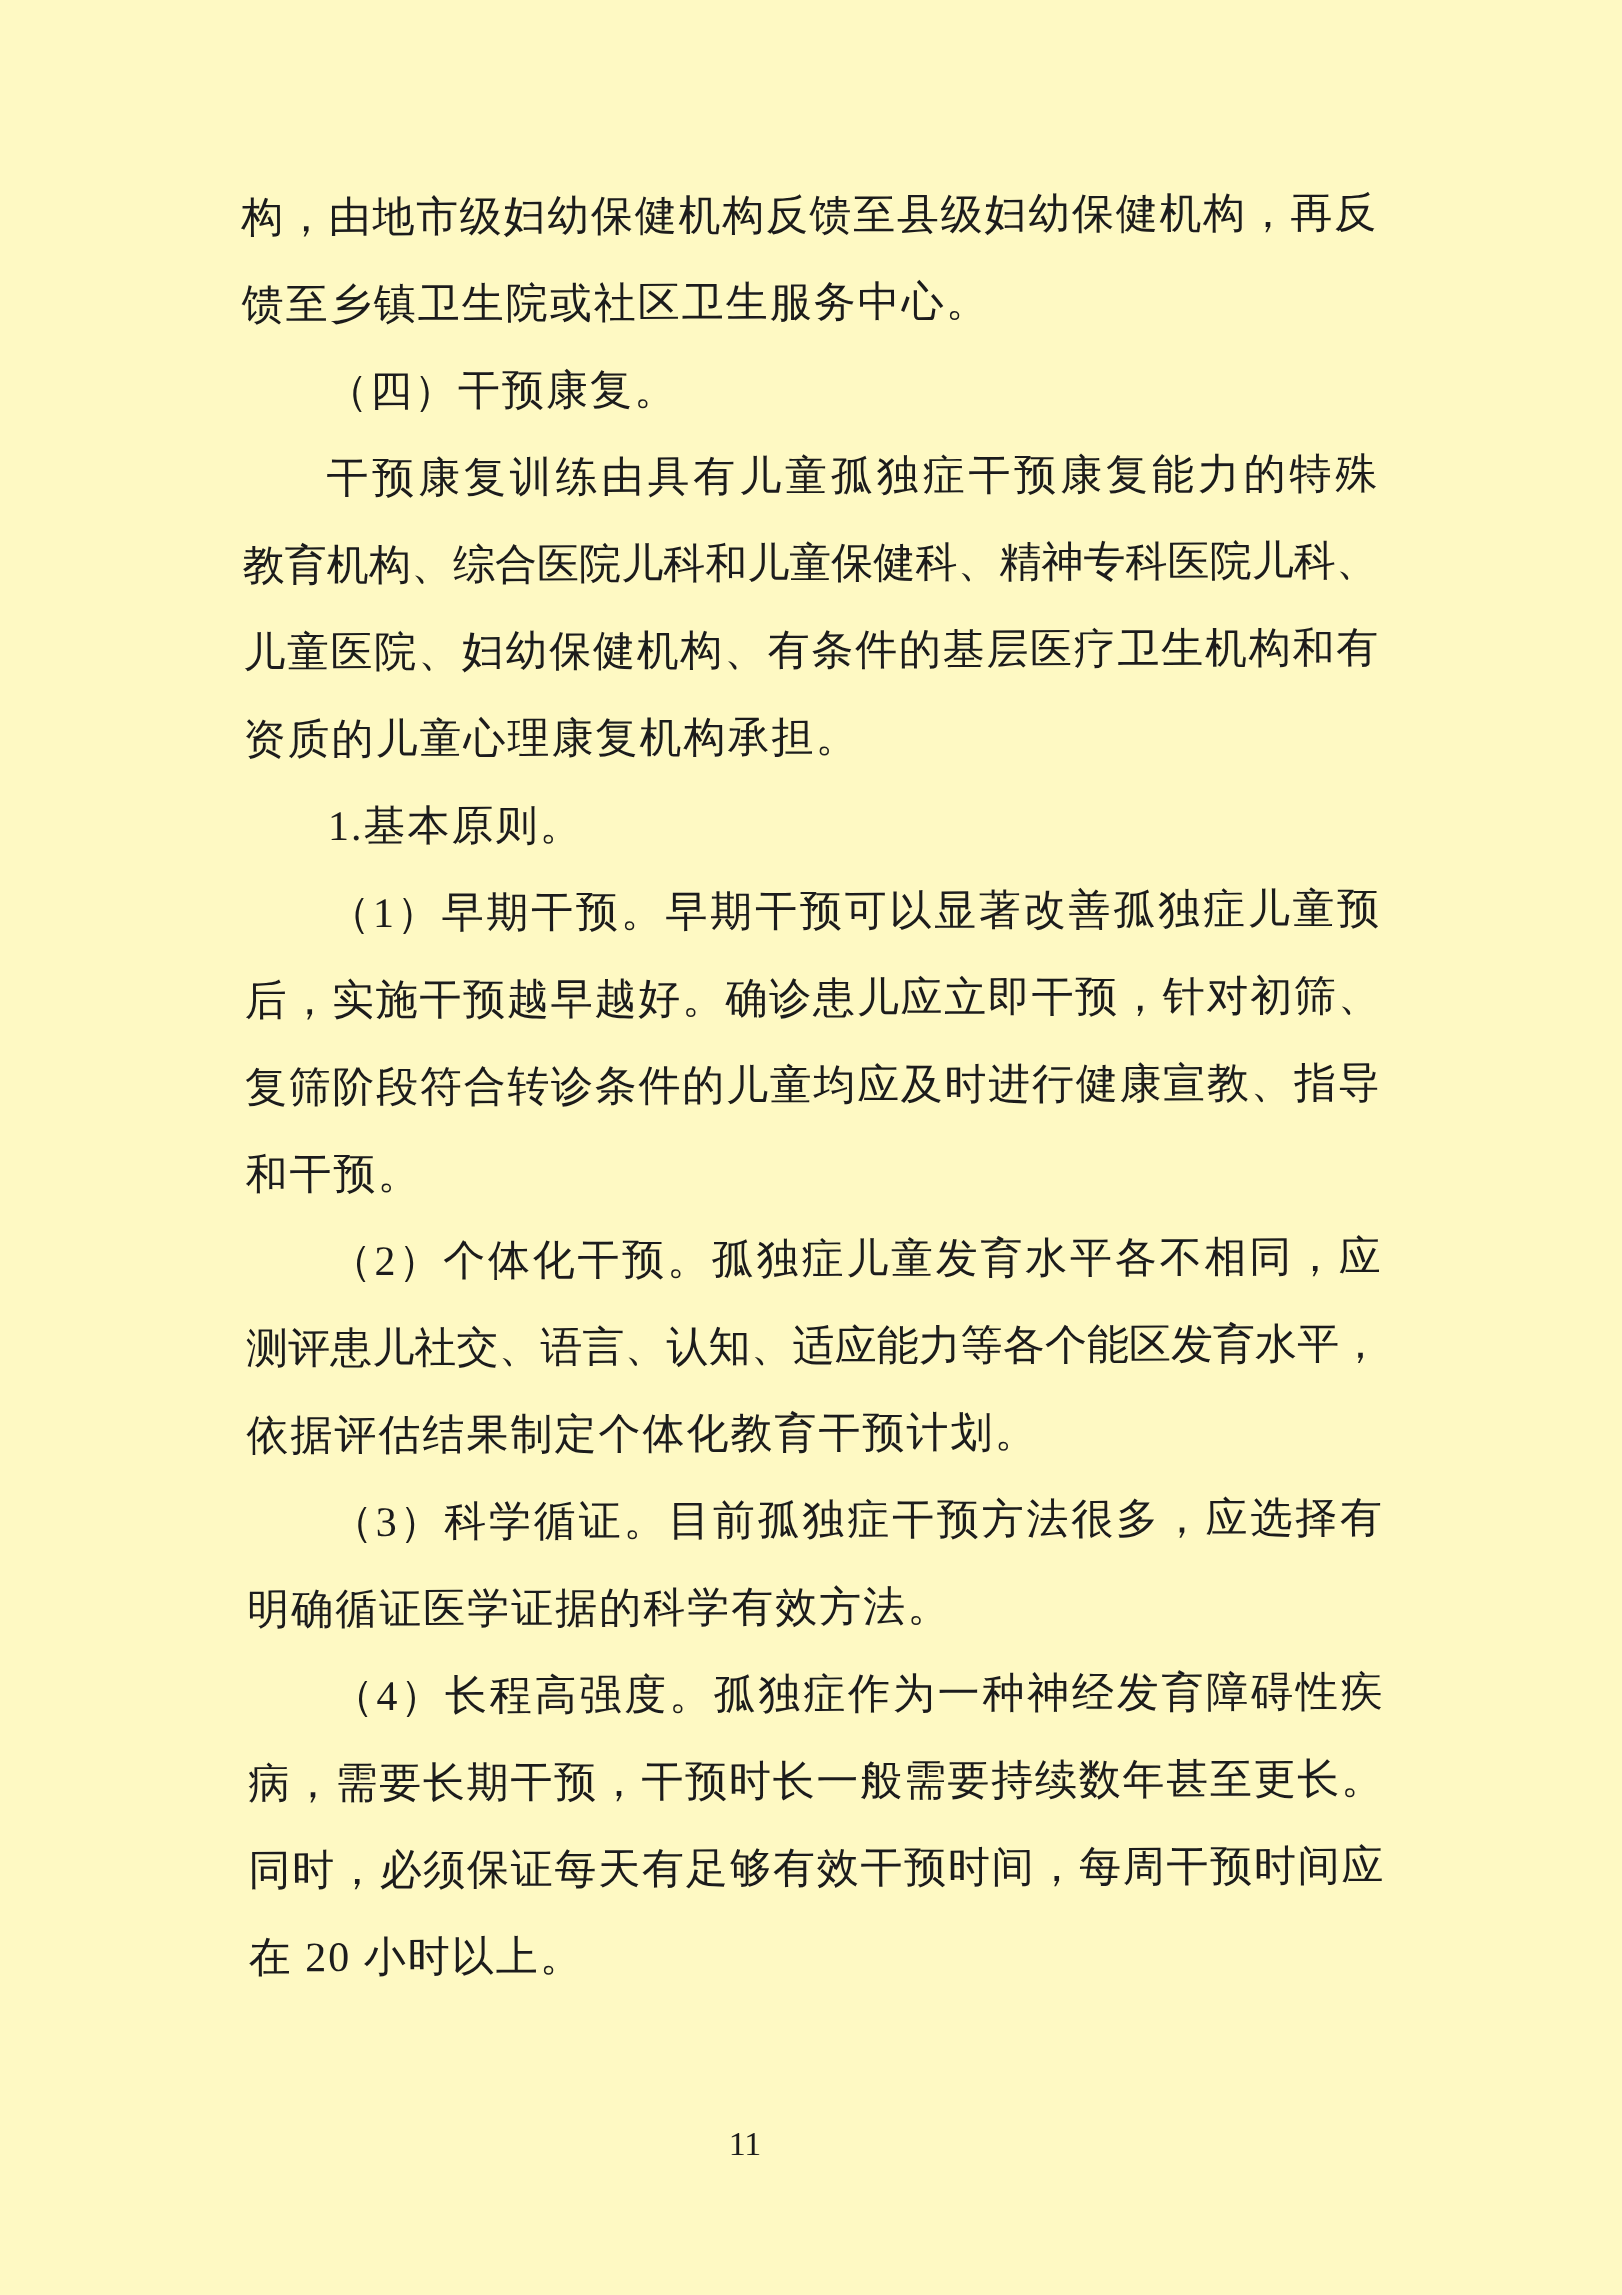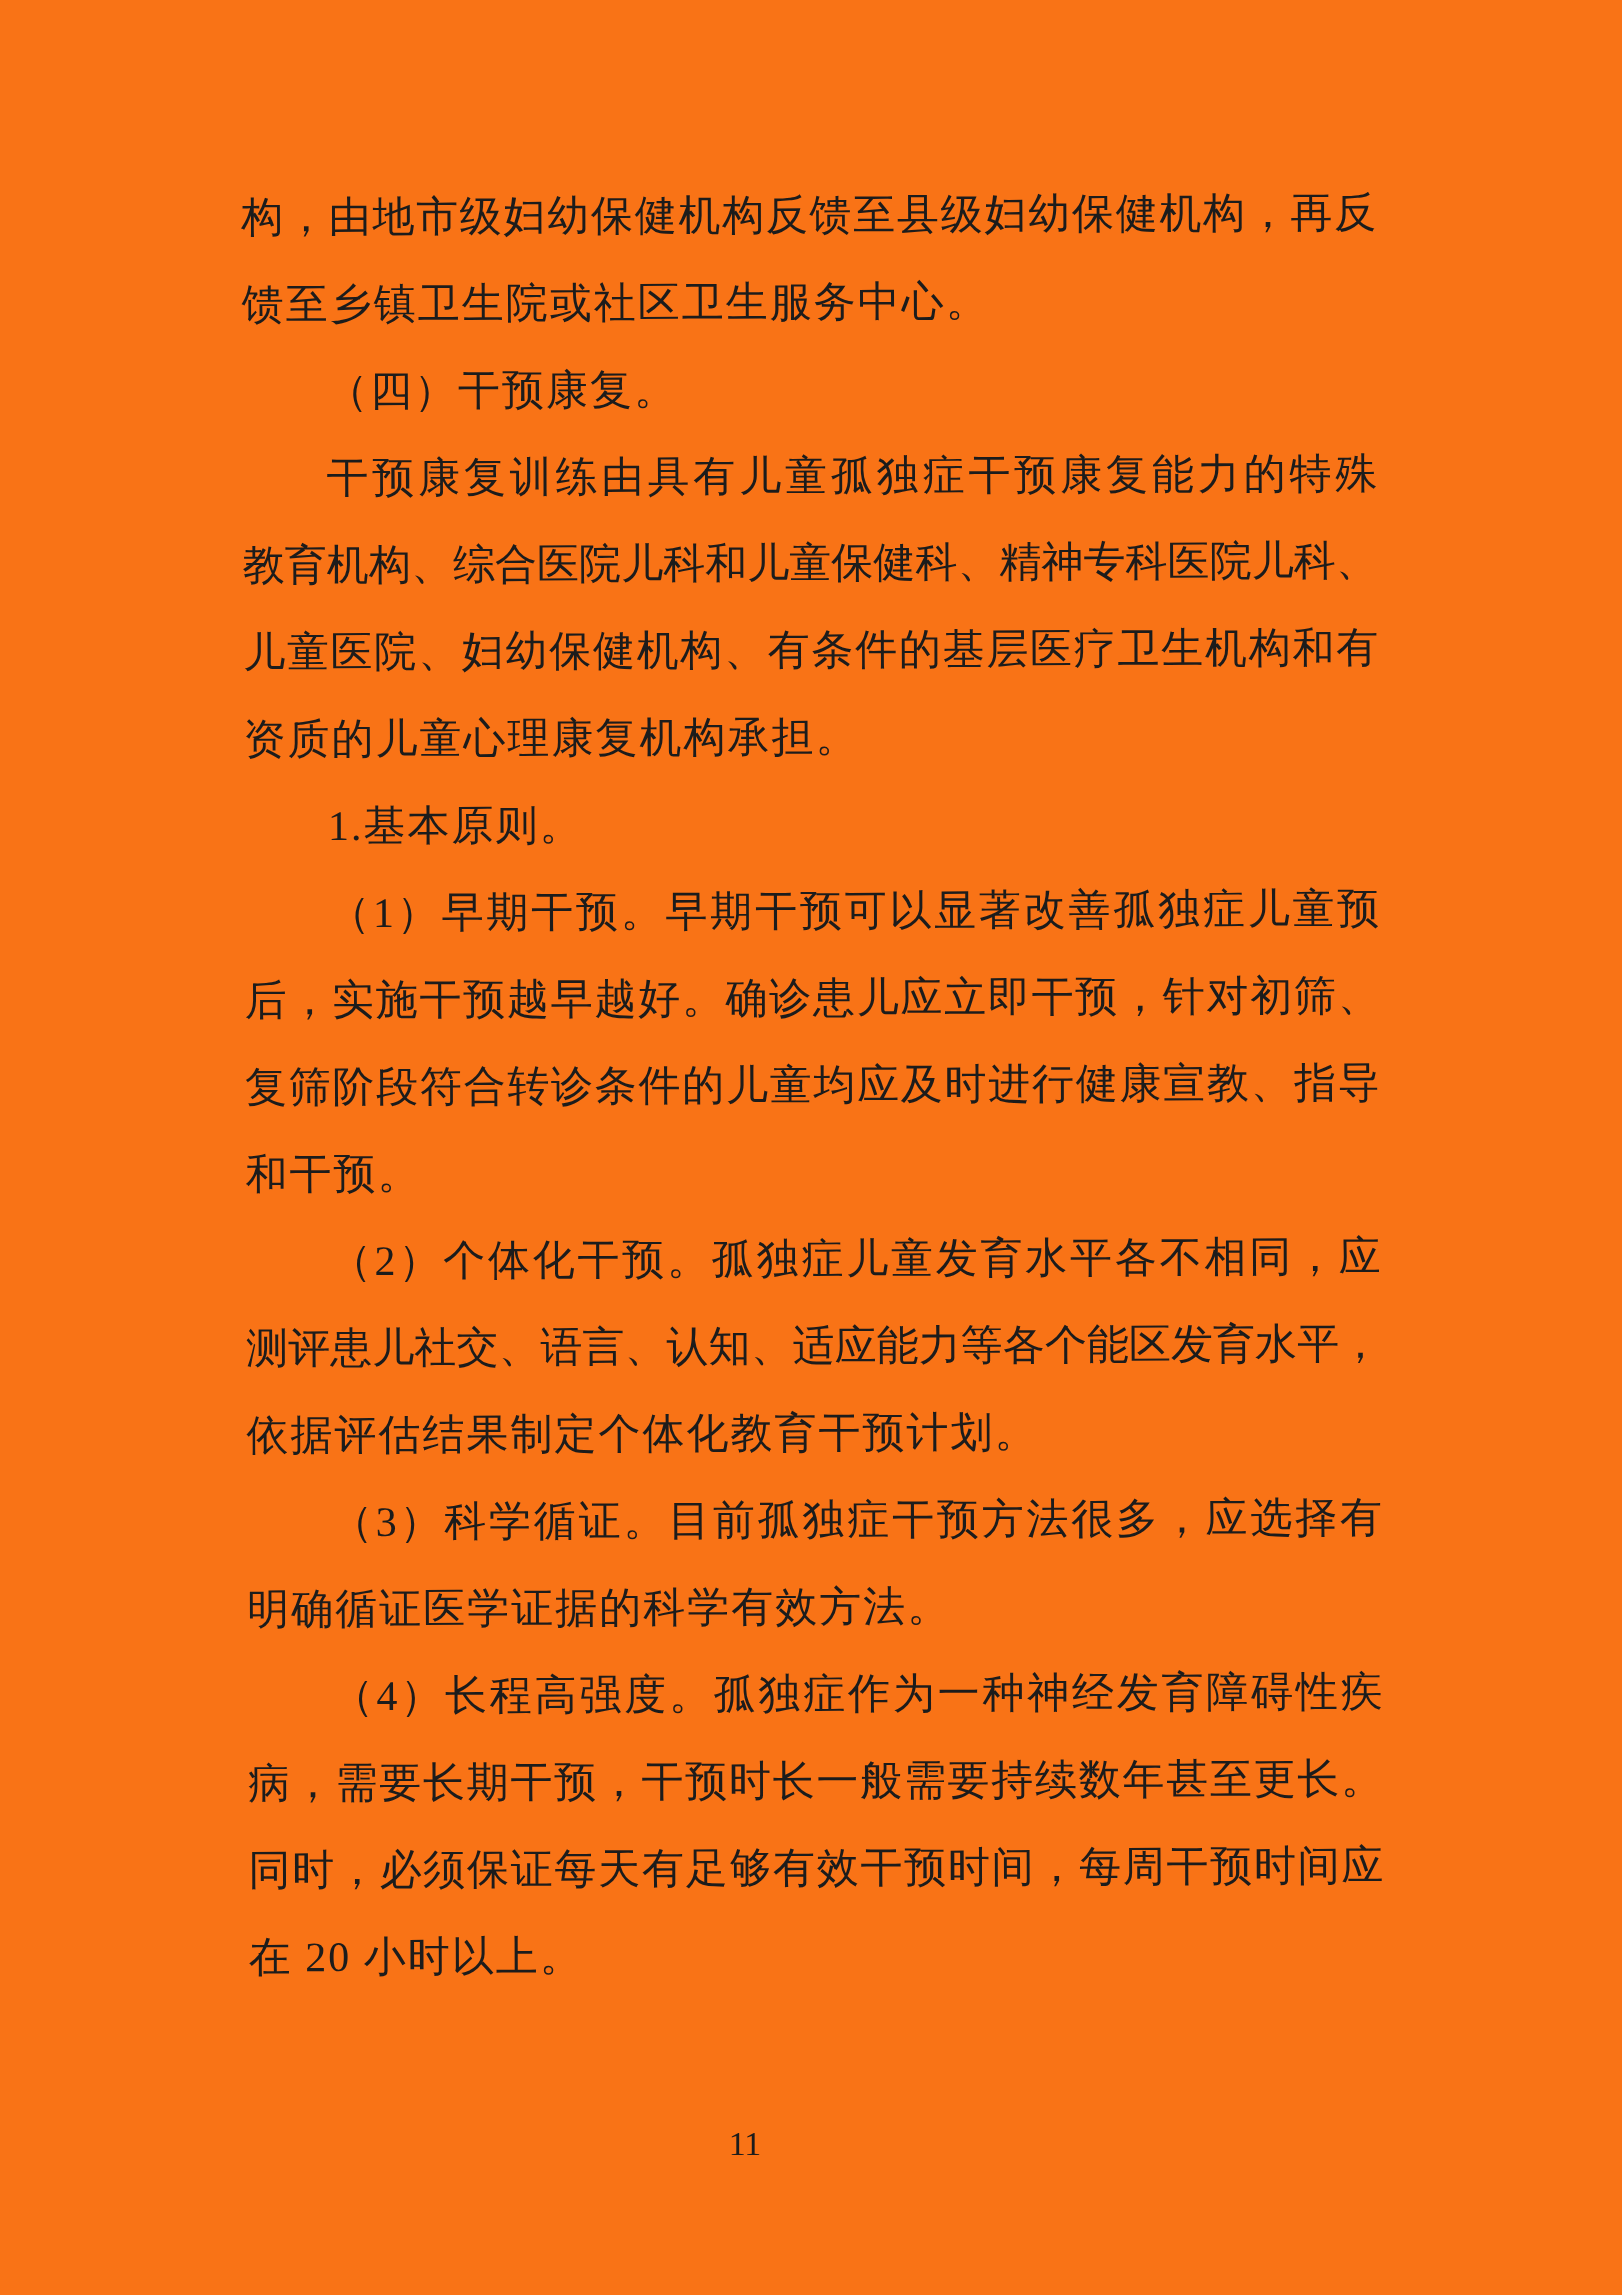--- a/index.html
+++ b/index.html
@@ -14,21 +14,21 @@
     font-family: "Liberation Serif", "DejaVu Serif", serif;
     color: #1c1c1c;
     overflow: hidden;
     position: relative;
   }
   .page {
     position: absolute;
     left: 0; top: 0;
     width: 1623px;
     height: 2295px;
-    background: #f97316;
+    background: #fef9c3;
   }
   .text-block {
     position: absolute;
     left: 245px;
     top: 172px;
     width: 1135px;
     font-size: 42px;
     line-height: 87px;
     letter-spacing: 0;
     transform: rotate(-0.25deg);

